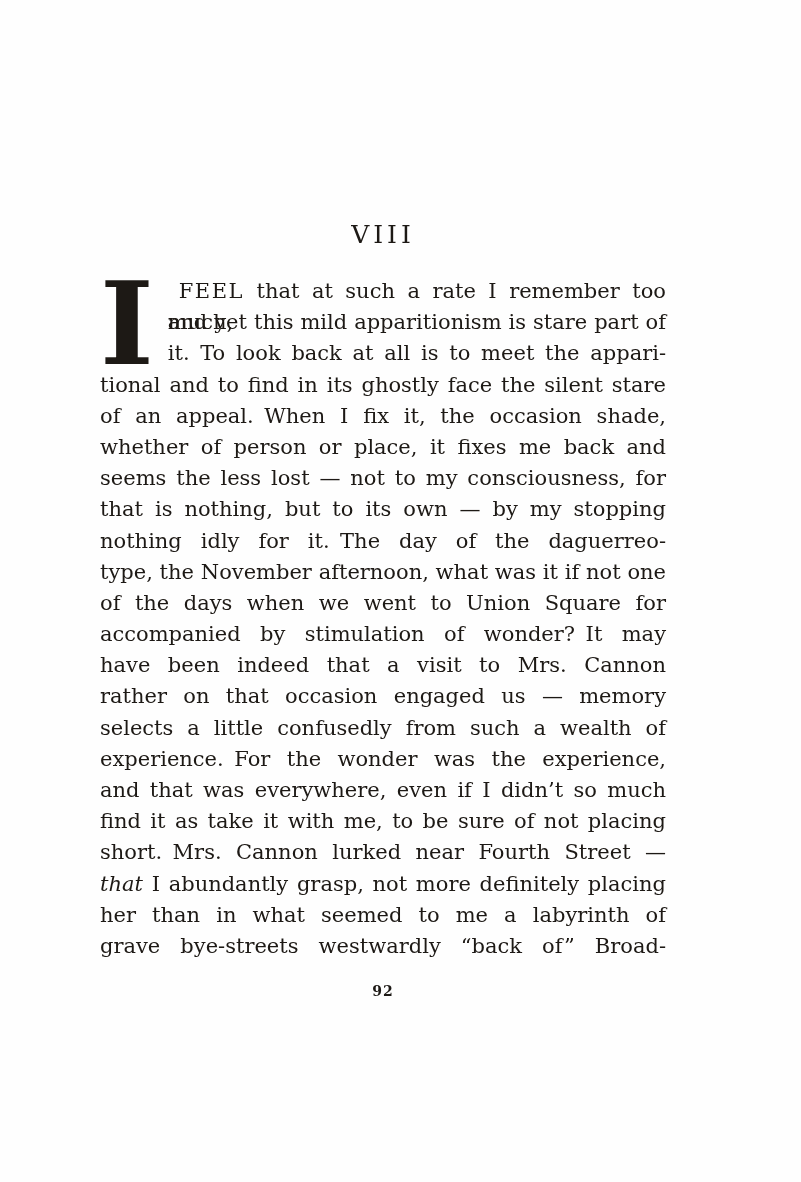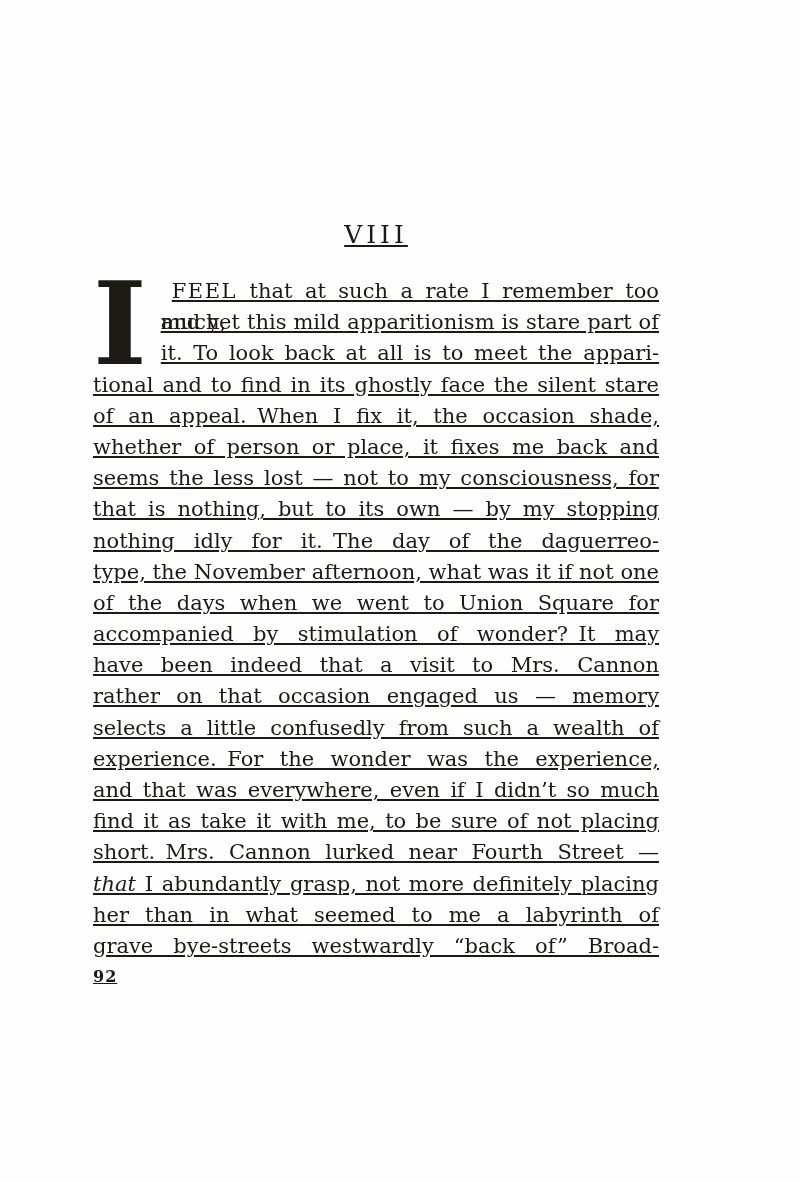--- a/index.html
+++ b/index.html
@@ -12,24 +12,23 @@
   }
   .page {
     position: relative;
     width: 801px;
     height: 1182px;
     background: #fefefe;
     overflow: hidden;
   }
   .text-col {
     position: absolute;
-    left: 93px;
+    left: 100px;
     top: 220px;
     width: 566px;
-    text-decoration: underline;
   }
   .chapter-heading {
     text-align: center;
     font-size: 25px;
     letter-spacing: 4px;
     margin-bottom: 27px;
     font-weight: 400;
   }
   .body-text {
     font-size: 21px;
@@ -52,24 +51,24 @@
   }
   .lead-caps {
     letter-spacing: 1.5px;
     margin-left: 11px;
   }
   .italic-word {
     font-style: italic;
   }
   .page-number {
     clear: both;
-    text-align: left;
-    font-size: 16px;
+    text-align: center;
+    font-size: 14px;
     font-weight: 700;
-    margin-top: 5px;
+    margin-top: 21px;
     letter-spacing: 1px;
   }
 </style>
 </head>
 <body>
 
 <div class="page">
   <div class="text-col">
 
     <div class="chapter-heading">VIII</div>

